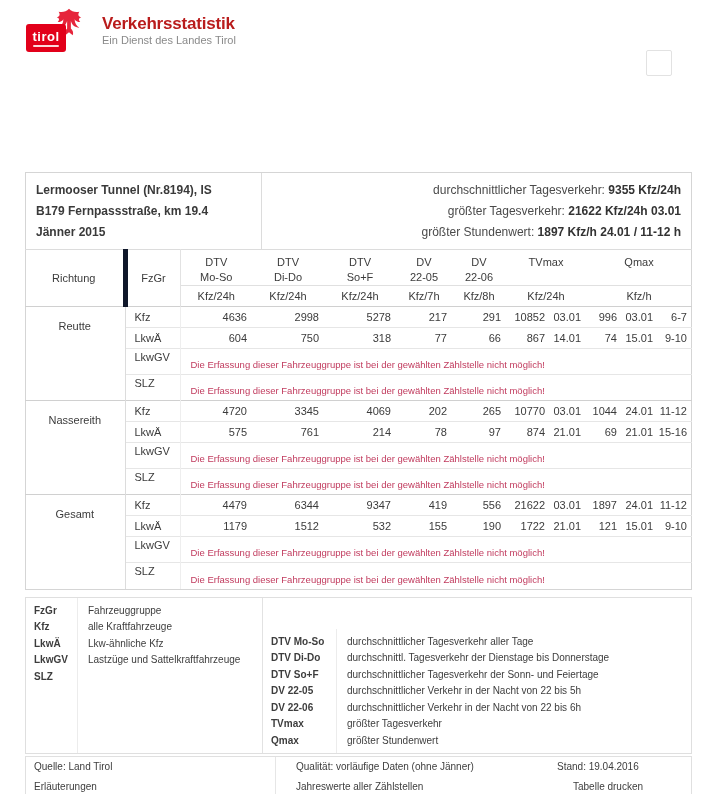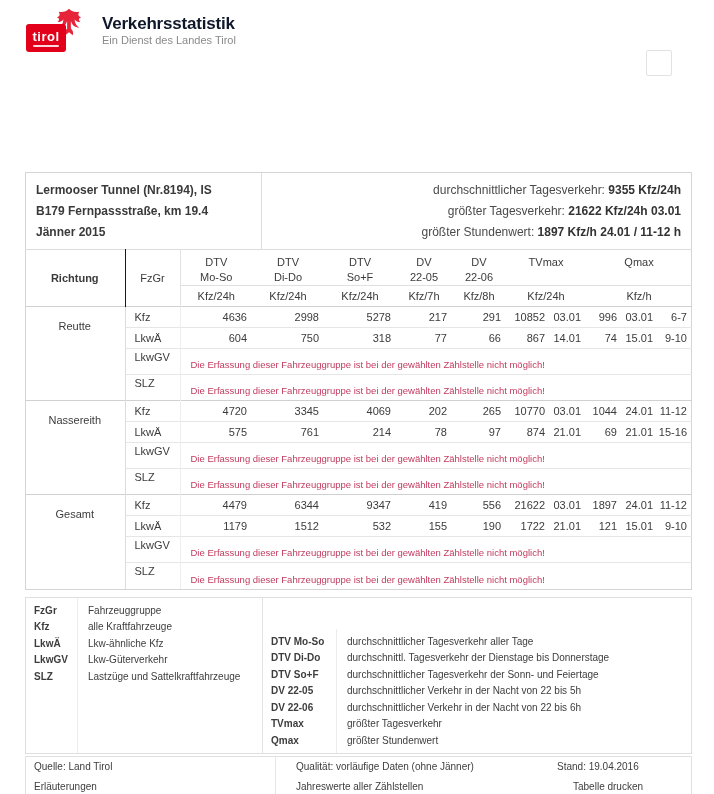--- a/index.html
+++ b/index.html
@@ -9,21 +9,21 @@
 
   
   .brand { position:absolute; left:26px; top:6px; display:flex; align-items:flex-start; gap:12px; }
   .logo { position:relative; width:64px; height:48px; flex:0 0 auto; }
   .logo-eagle { position:absolute; right:2px; top:0; width:38px; height:32px; opacity:.85; }
   .logo-square { position:absolute; left:0; bottom:2px; width:40px; height:28px; background:#e2001a; border-radius:3px;
                  display:flex; flex-direction:column; align-items:center; justify-content:center; }
   .logo-word { color:#fff; font-weight:bold; font-size:13px; letter-spacing:.5px; line-height:13px; }
   .logo-sub { width:26px; height:2px; margin-top:2px; background:rgba(255,255,255,.85); border-radius:1px; }
   .brand-text { padding-top:8px; }
-  .brand-title { font-size:17px; font-weight:bold; color:#0f172a; letter-spacing:-.2px; line-height:19px; }
+  .brand-title { font-size:17px; font-weight:bold; color:#b91c1c; letter-spacing:-.2px; line-height:19px; }
   .brand-subtitle { font-size:11px; color:#8a8a8a; line-height:14px; }
 
   .box-placeholder { position:absolute; left:646px; top:50px; width:26px; height:26px; border:1px solid #e2e2e2; border-radius:2px; background:#fff; }
 
   
   .doc { position:absolute; left:25px; top:172px; width:667px; }
   .panel { border:1px solid #d5d5d5; background:#fff; }
 
   
   .info { display:flex; }
@@ -32,21 +32,21 @@
   .info-right { flex:1; padding:7px 10px 6px 10px; text-align:right; }
   .stat-line { font-size:12px; line-height:21px; white-space:nowrap; }
   .stat-line .stat-label { color:#4a4a4a; }
   .stat-line .stat-value { font-weight:bold; color:#333; }
 
   
   table.data-table { width:667px; border-collapse:collapse; table-layout:fixed; margin-left:-1px; }
   .data-table th, .data-table td { font-weight:normal; font-size:11px; color:#3b3b3b; overflow:hidden; }
   .data-table thead th { border-top:1px solid #dcdcdc; }
   th.h-richtung, th.h-fzgr { text-align:center; vertical-align:middle; }
-  th.h-richtung { border-right:1px solid #0f172a;font-weight:bold; }
+  th.h-richtung { border-right:5px solid #0f172a; }
   th.h-fzgr { border-right:1px solid #e2e2e2; }
   th.colhead { text-align:center; vertical-align:top; padding-top:5px; height:34px; line-height:15px; }
   tr.units th { border-top:1px solid #e0e0e0; border-bottom:1px solid #d0d0d0; height:21px; text-align:center; }
   tbody td { height:21px; border-top:1px solid #e6e6e6; }
   tbody tr.group-start td { border-top:1px solid #d0d0d0; }
   td.richtung { text-align:center; vertical-align:top; padding-top:13px; border-right:1px solid #dcdcdc; }
   td.fzgr { padding-left:9px; border-right:1px solid #eeeeee; }
   td.val { text-align:right; padding-right:5px; }
   tr.msg-row td { height:26px; }
   td.msg-label { vertical-align:top; padding-top:2px; }
@@ -283,21 +283,20 @@
             <div>FzGr</div>
             <div>Kfz</div>
             <div>LkwÄ</div>
             <div>LkwGV</div>
             <div>SLZ</div>
           </div>
         <div class="lg-desc">
             <div>Fahrzeuggruppe</div>
             <div>alle Kraftfahrzeuge</div>
             <div>Lkw-ähnliche Kfz</div>
-            <div>Lkw-Güterverkehr</div>
             <div>Lastzüge und Sattelkraftfahrzeuge</div>
           </div>
       </div>
       <div class="legend-right">
         <div class="lg-abbr">
             <div>DTV Mo-So</div>
             <div>DTV Di-Do</div>
             <div>DTV So+F</div>
             <div>DV 22-05</div>
             <div>DV 22-06</div>

